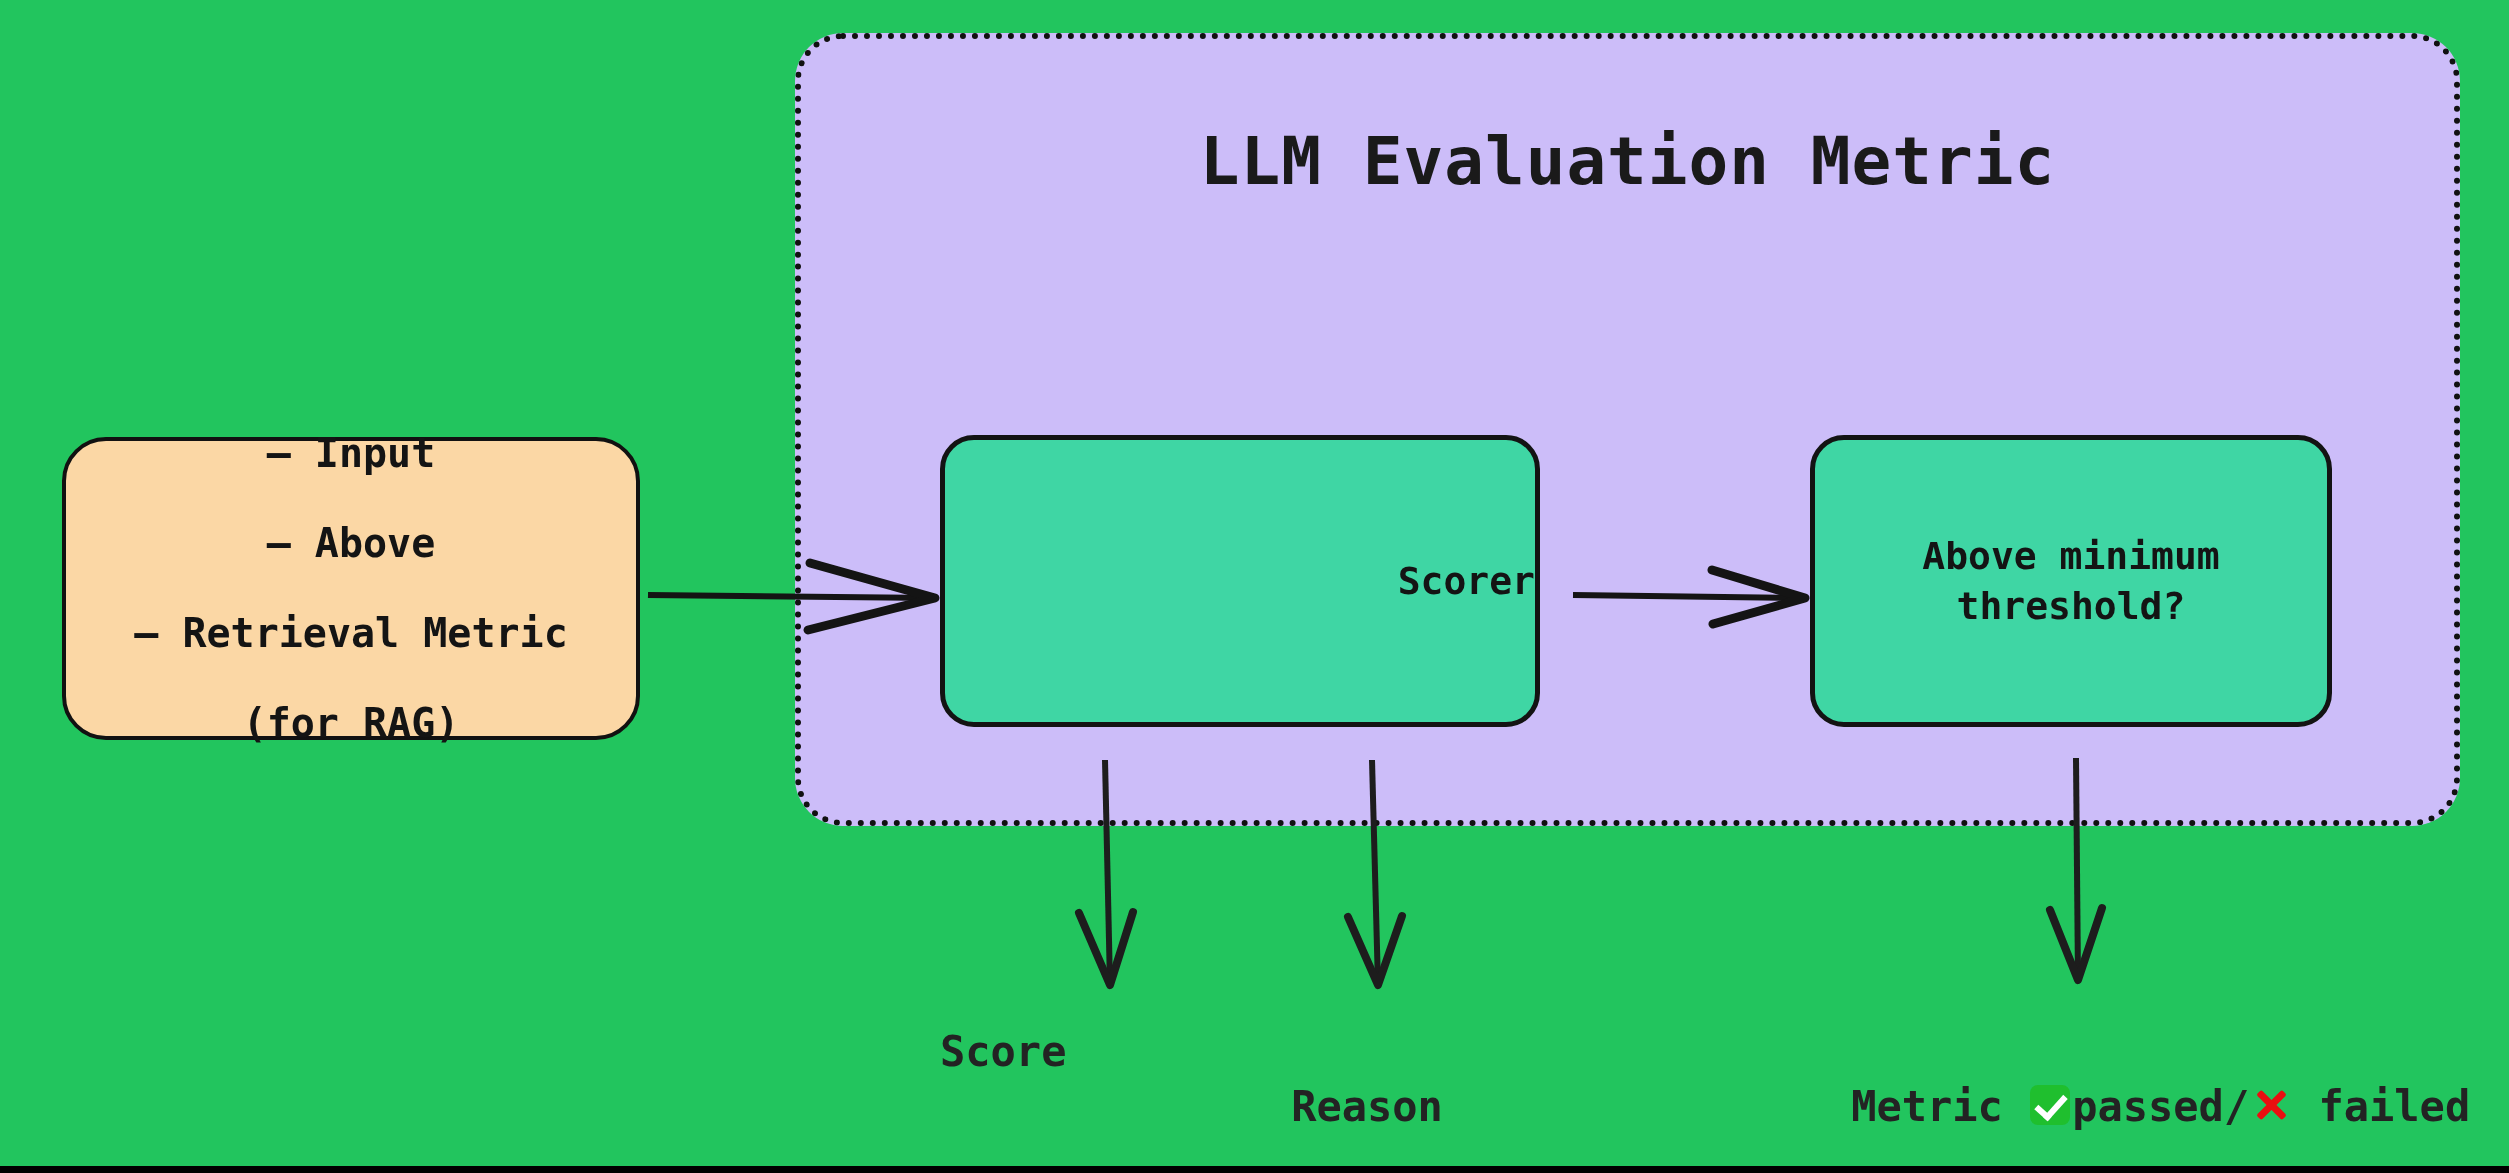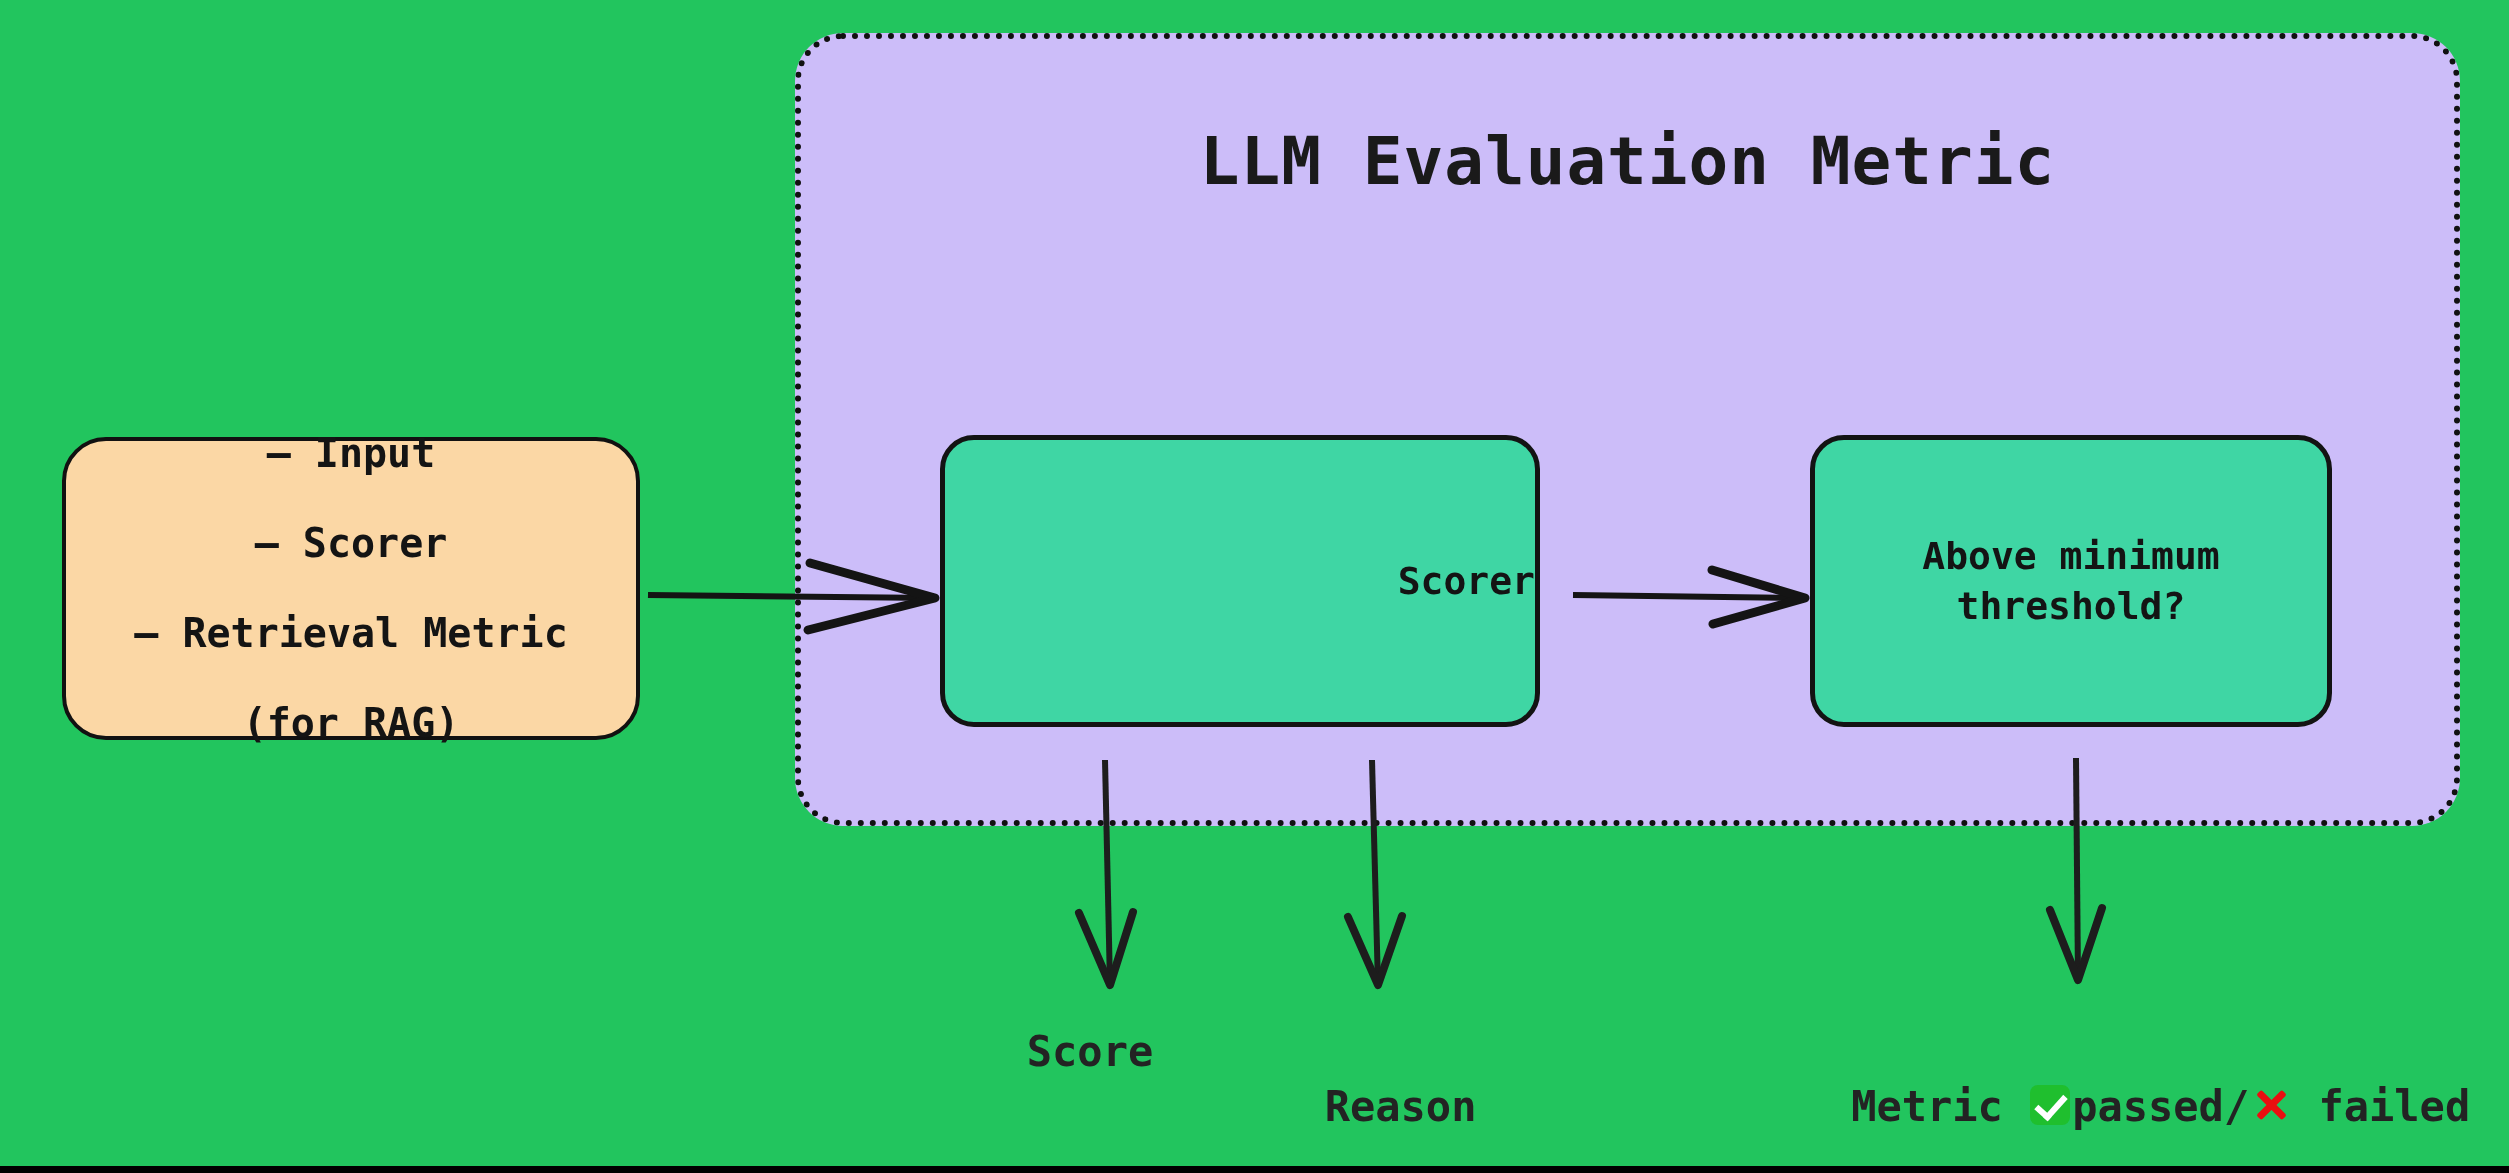--- a/index.html
+++ b/index.html
@@ -91,21 +91,20 @@
     pointer-events:none;
   }
 
   
   .out-label{
     position:absolute;
     color:#232323;
     font-size:42px;
     font-weight:600;
     white-space:pre;
-    text-align:center;
     line-height:1.32;
   }
   #label-score{left:940px; top:1024px; width:300px;}
   #label-reason{left:1190px; top:1024px; width:320px;}
   #label-metric{left:1750px; top:1024px; width:760px; text-align:left;}
 
   .emoji{
     display:inline-block;
     vertical-align:-4px;
     width:40px; height:40px;
@@ -140,21 +139,21 @@
 </head>
 <body>
 
 <div id="stage">
 
   <div class="group-box"></div>
   <div class="group-title">LLM Evaluation Metric</div>
 
   <div class="input-box">
     <span class="ln">— Input</span>
-    <span class="ln">— Scorer</span>
+    <span class="ln">— Above</span>
     <span class="ln">— Retrieval Metric</span>
     <span class="ln">(for RAG)</span>
   </div>
 
   <div class="proc-box" id="scorer-box">
     <span class="ln">Scorer</span>
   </div>
 
   <div class="proc-box" id="threshold-box">
     <div>

